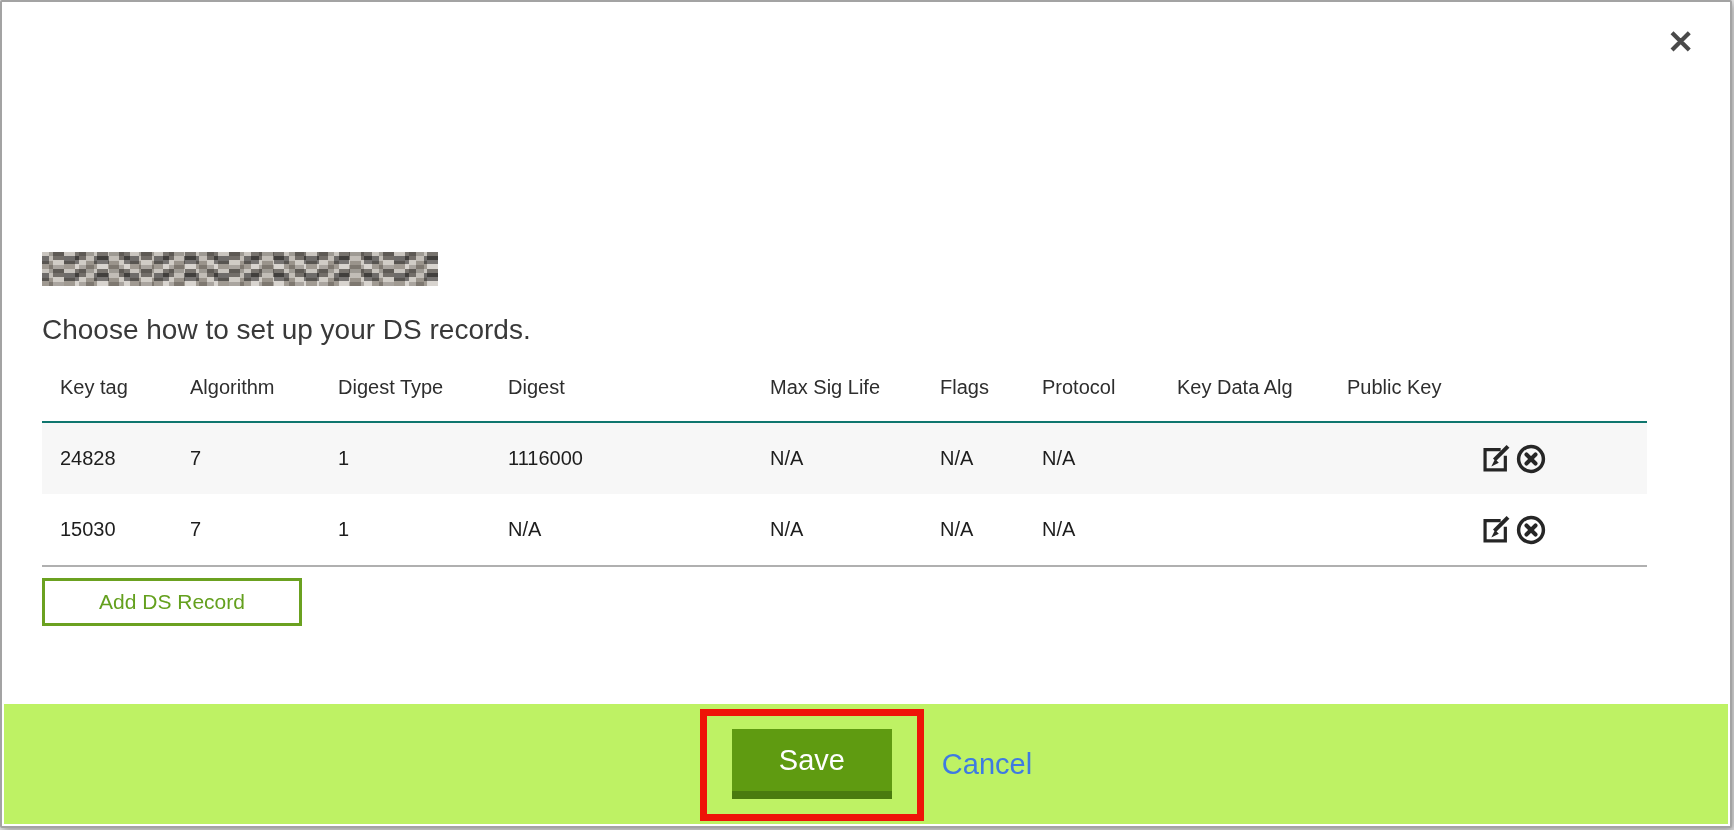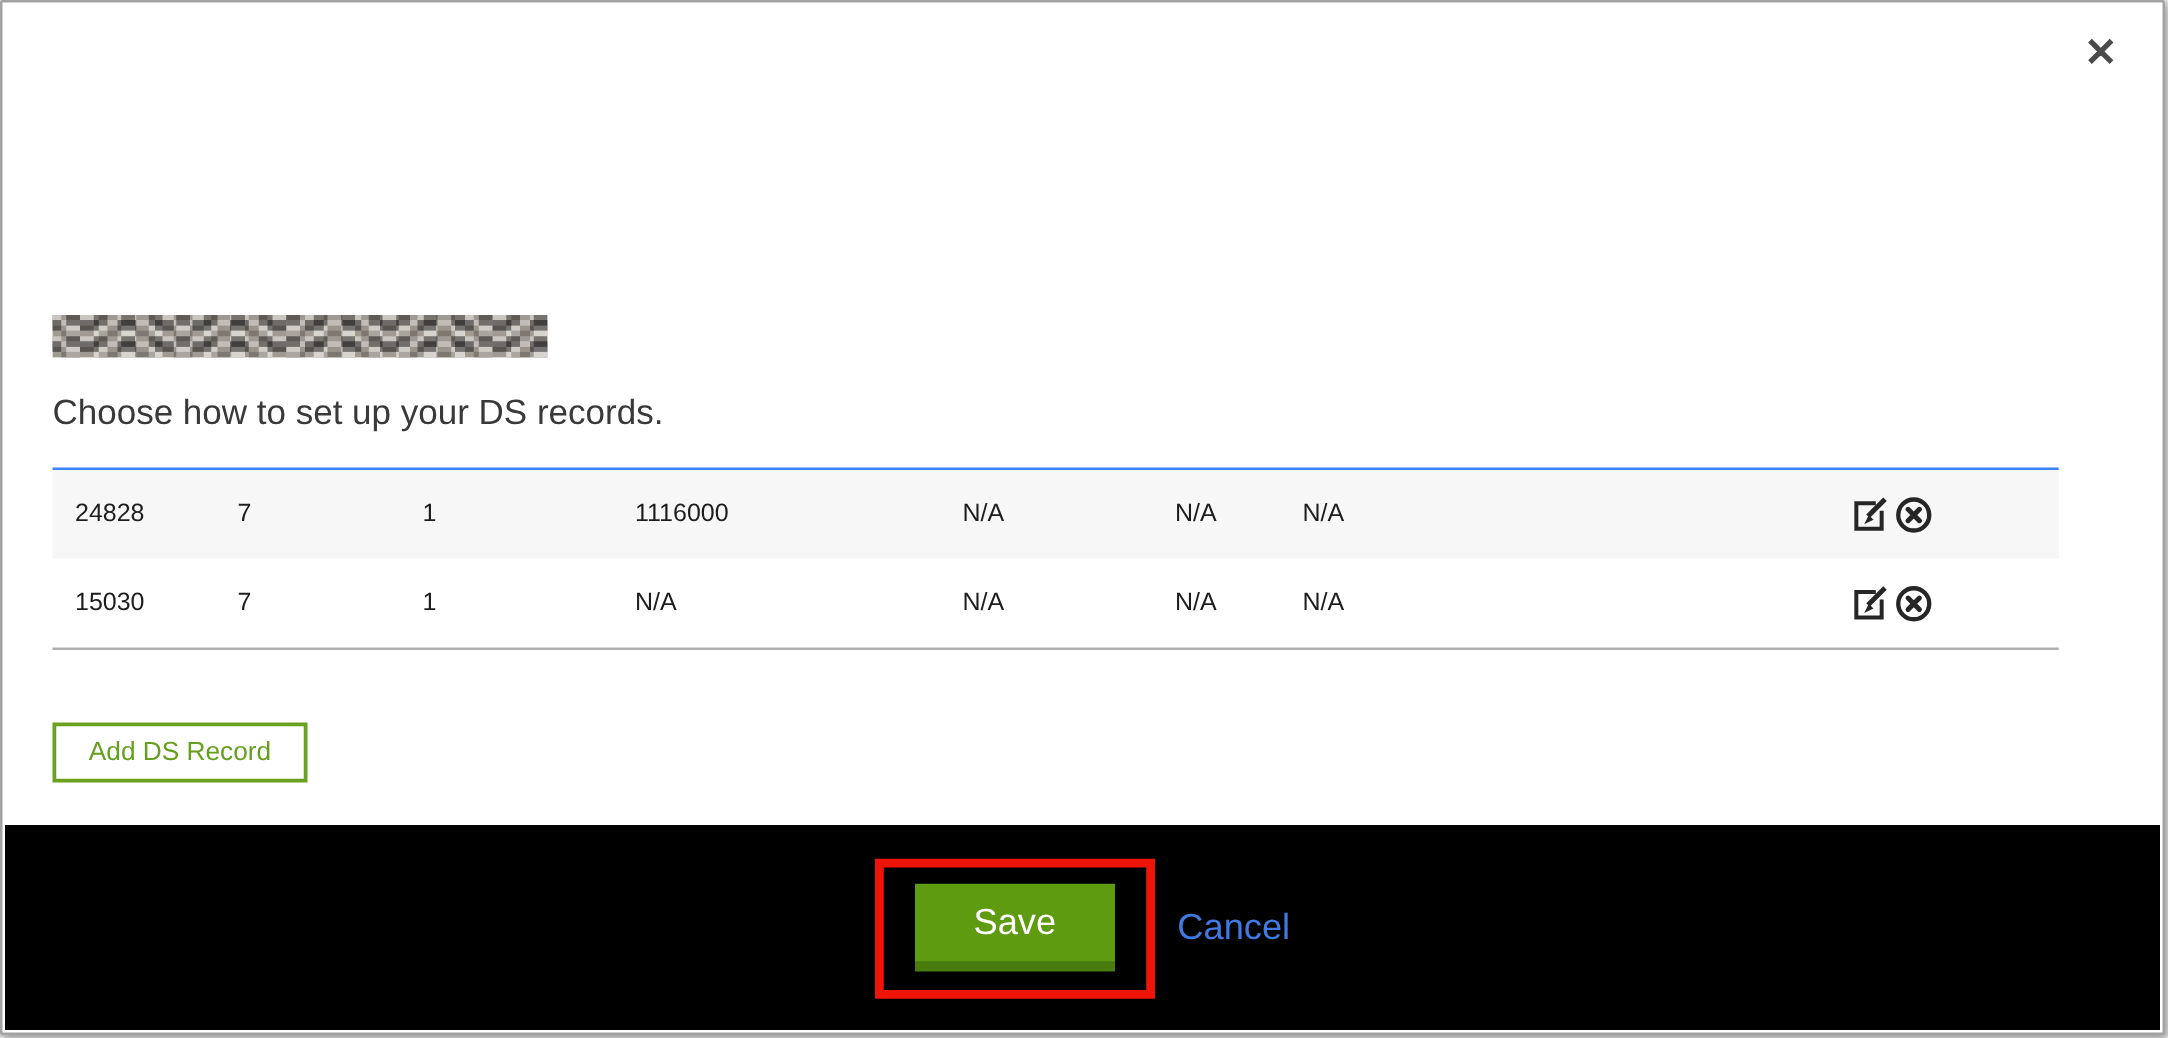--- a/index.html
+++ b/index.html
@@ -36,35 +36,35 @@
   }
 
   .tbl { position:absolute; left:40px; top:372px; width:1605px; }
   .tbl-grid {
     display:grid;
     grid-template-columns:130px 148px 170px 262px 170px 102px 135px 170px 212px 1fr;
     padding-left:18px; align-items:center;
   }
   .tbl-head { padding-bottom:22px; font-size:20px; color:#2e2e2e; }
   .tbl-head > div { padding-top:2px; }
-  .tbl-body { border-top:2px solid #3b82f6; border-bottom:2px solid #b0b0b0; }
+  .tbl-body { border-top:2px solid #0f766e; border-bottom:2px solid #b0b0b0; }
   .tbl-row { height:71px; font-size:20px; color:#1d1d1d; }
   .tbl-row.alt { background:#f7f7f7; }
   .cell-actions { display:flex; justify-content:flex-end; align-items:center; gap:3px; padding-right:12px; }
   .icon-btn { width:32px; height:32px; cursor:pointer; display:block; }
 
   .add-btn {
-    position:absolute; left:40px; top:576px; height:48px; width:204px;
+    position:absolute; left:40px; top:576px; height:48px; width:260px;
     background:#ffffff; border:3px solid #6ba120; color:#64a01e;
     font-size:21px; font-family:"Liberation Sans", sans-serif; cursor:pointer;
   }
 
   .footer {
-    position:absolute; left:2px; right:2px; bottom:2px; height:164px;
-    background:#000000; display:flex; align-items:center; justify-content:center;
+    position:absolute; left:2px; right:2px; bottom:2px; height:120px;
+    background:#bef264; display:flex; align-items:center; justify-content:center;
   }
   .annotation-box {
     border:7px solid #ee1408; background:transparent;
     padding:13px 25px 15px 25px; margin-top:2px;
   }
   .save-btn {
     width:160px; height:70px; background:#5f9b11; border:none;
     border-bottom:8px solid #4a7b0e; color:#ffffff; font-size:29px;
     font-family:"Liberation Sans", sans-serif; cursor:pointer;
   }
@@ -78,20 +78,32 @@
 <div class="dialog">
 
 
   <span class="close-btn">✕</span>
 
   <div class="redacted"></div>
 
   <div class="instruction">Choose how to set up your DS records.</div>
 
   <div class="tbl">
+    <div class="tbl-grid tbl-head">
+      <div>Key tag</div>
+      <div>Algorithm</div>
+      <div>Digest Type</div>
+      <div>Digest</div>
+      <div>Max Sig Life</div>
+      <div>Flags</div>
+      <div>Protocol</div>
+      <div>Key Data Alg</div>
+      <div>Public Key</div>
+      <div></div>
+    </div>
 
     <div class="tbl-body">
       <div class="tbl-grid tbl-row alt">
         <div>24828</div>
         <div>7</div>
         <div>1</div>
         <div>1116000</div>
         <div>N/A</div>
         <div>N/A</div>
         <div>N/A</div>

